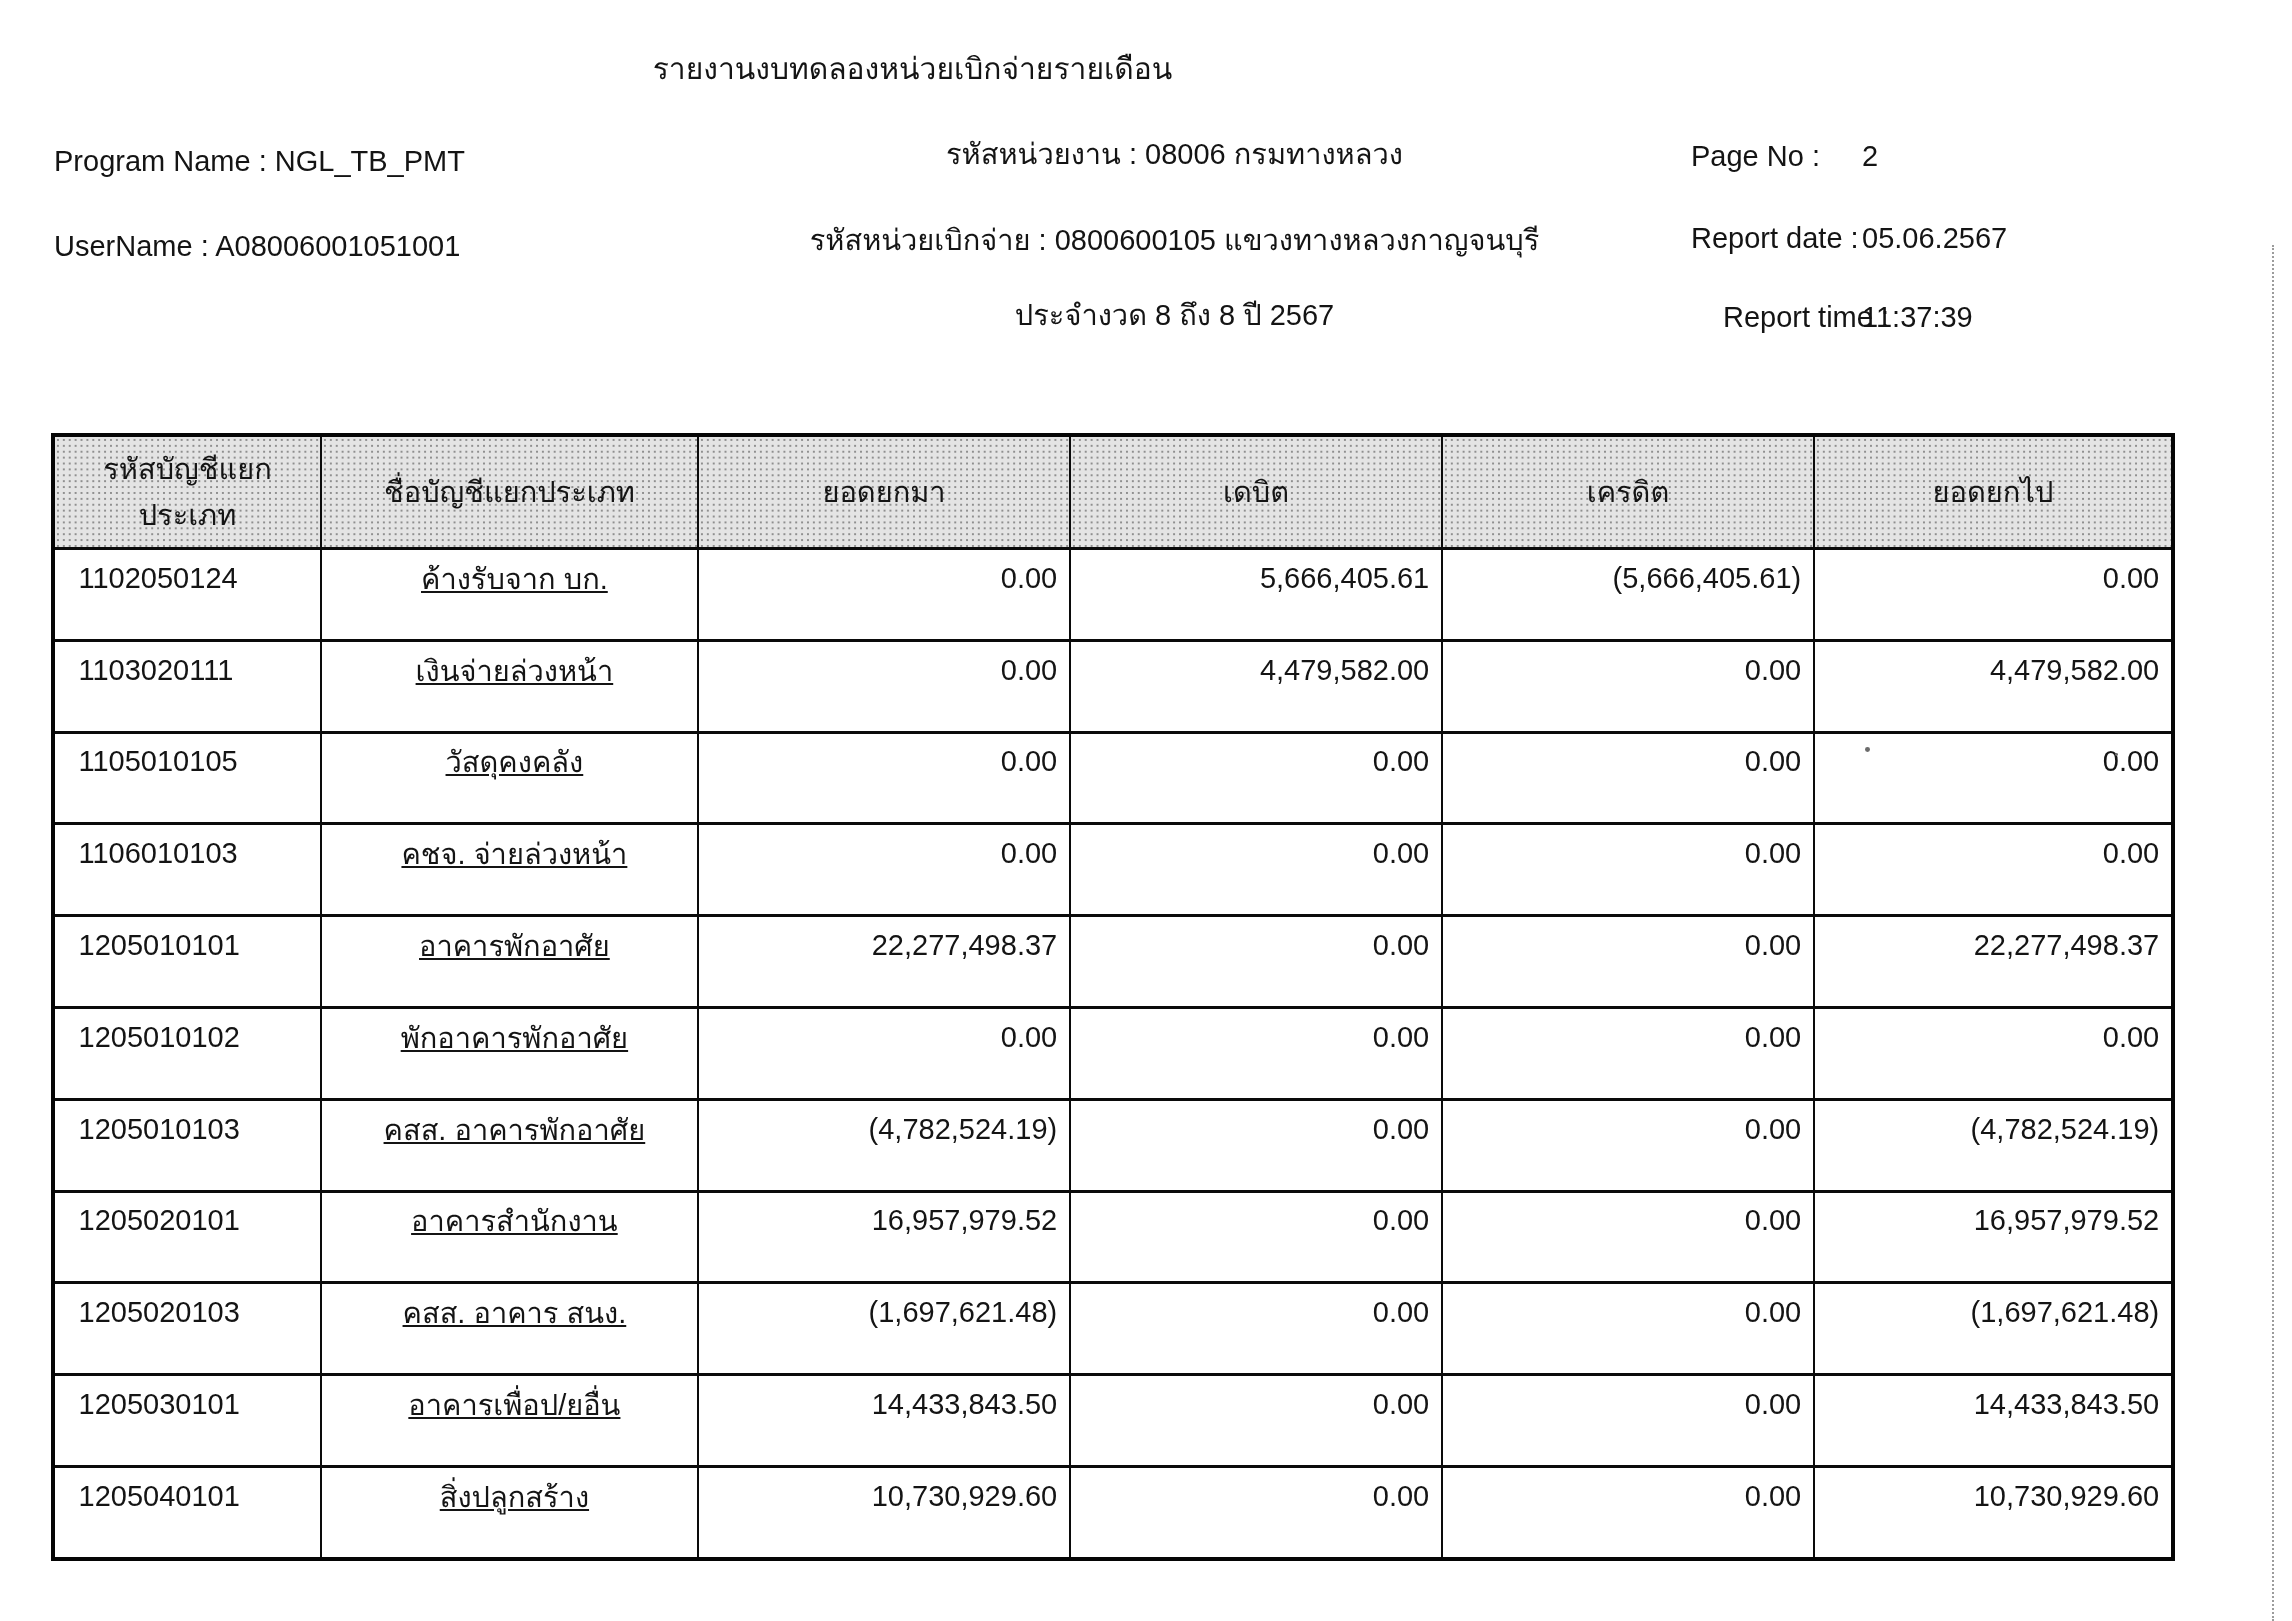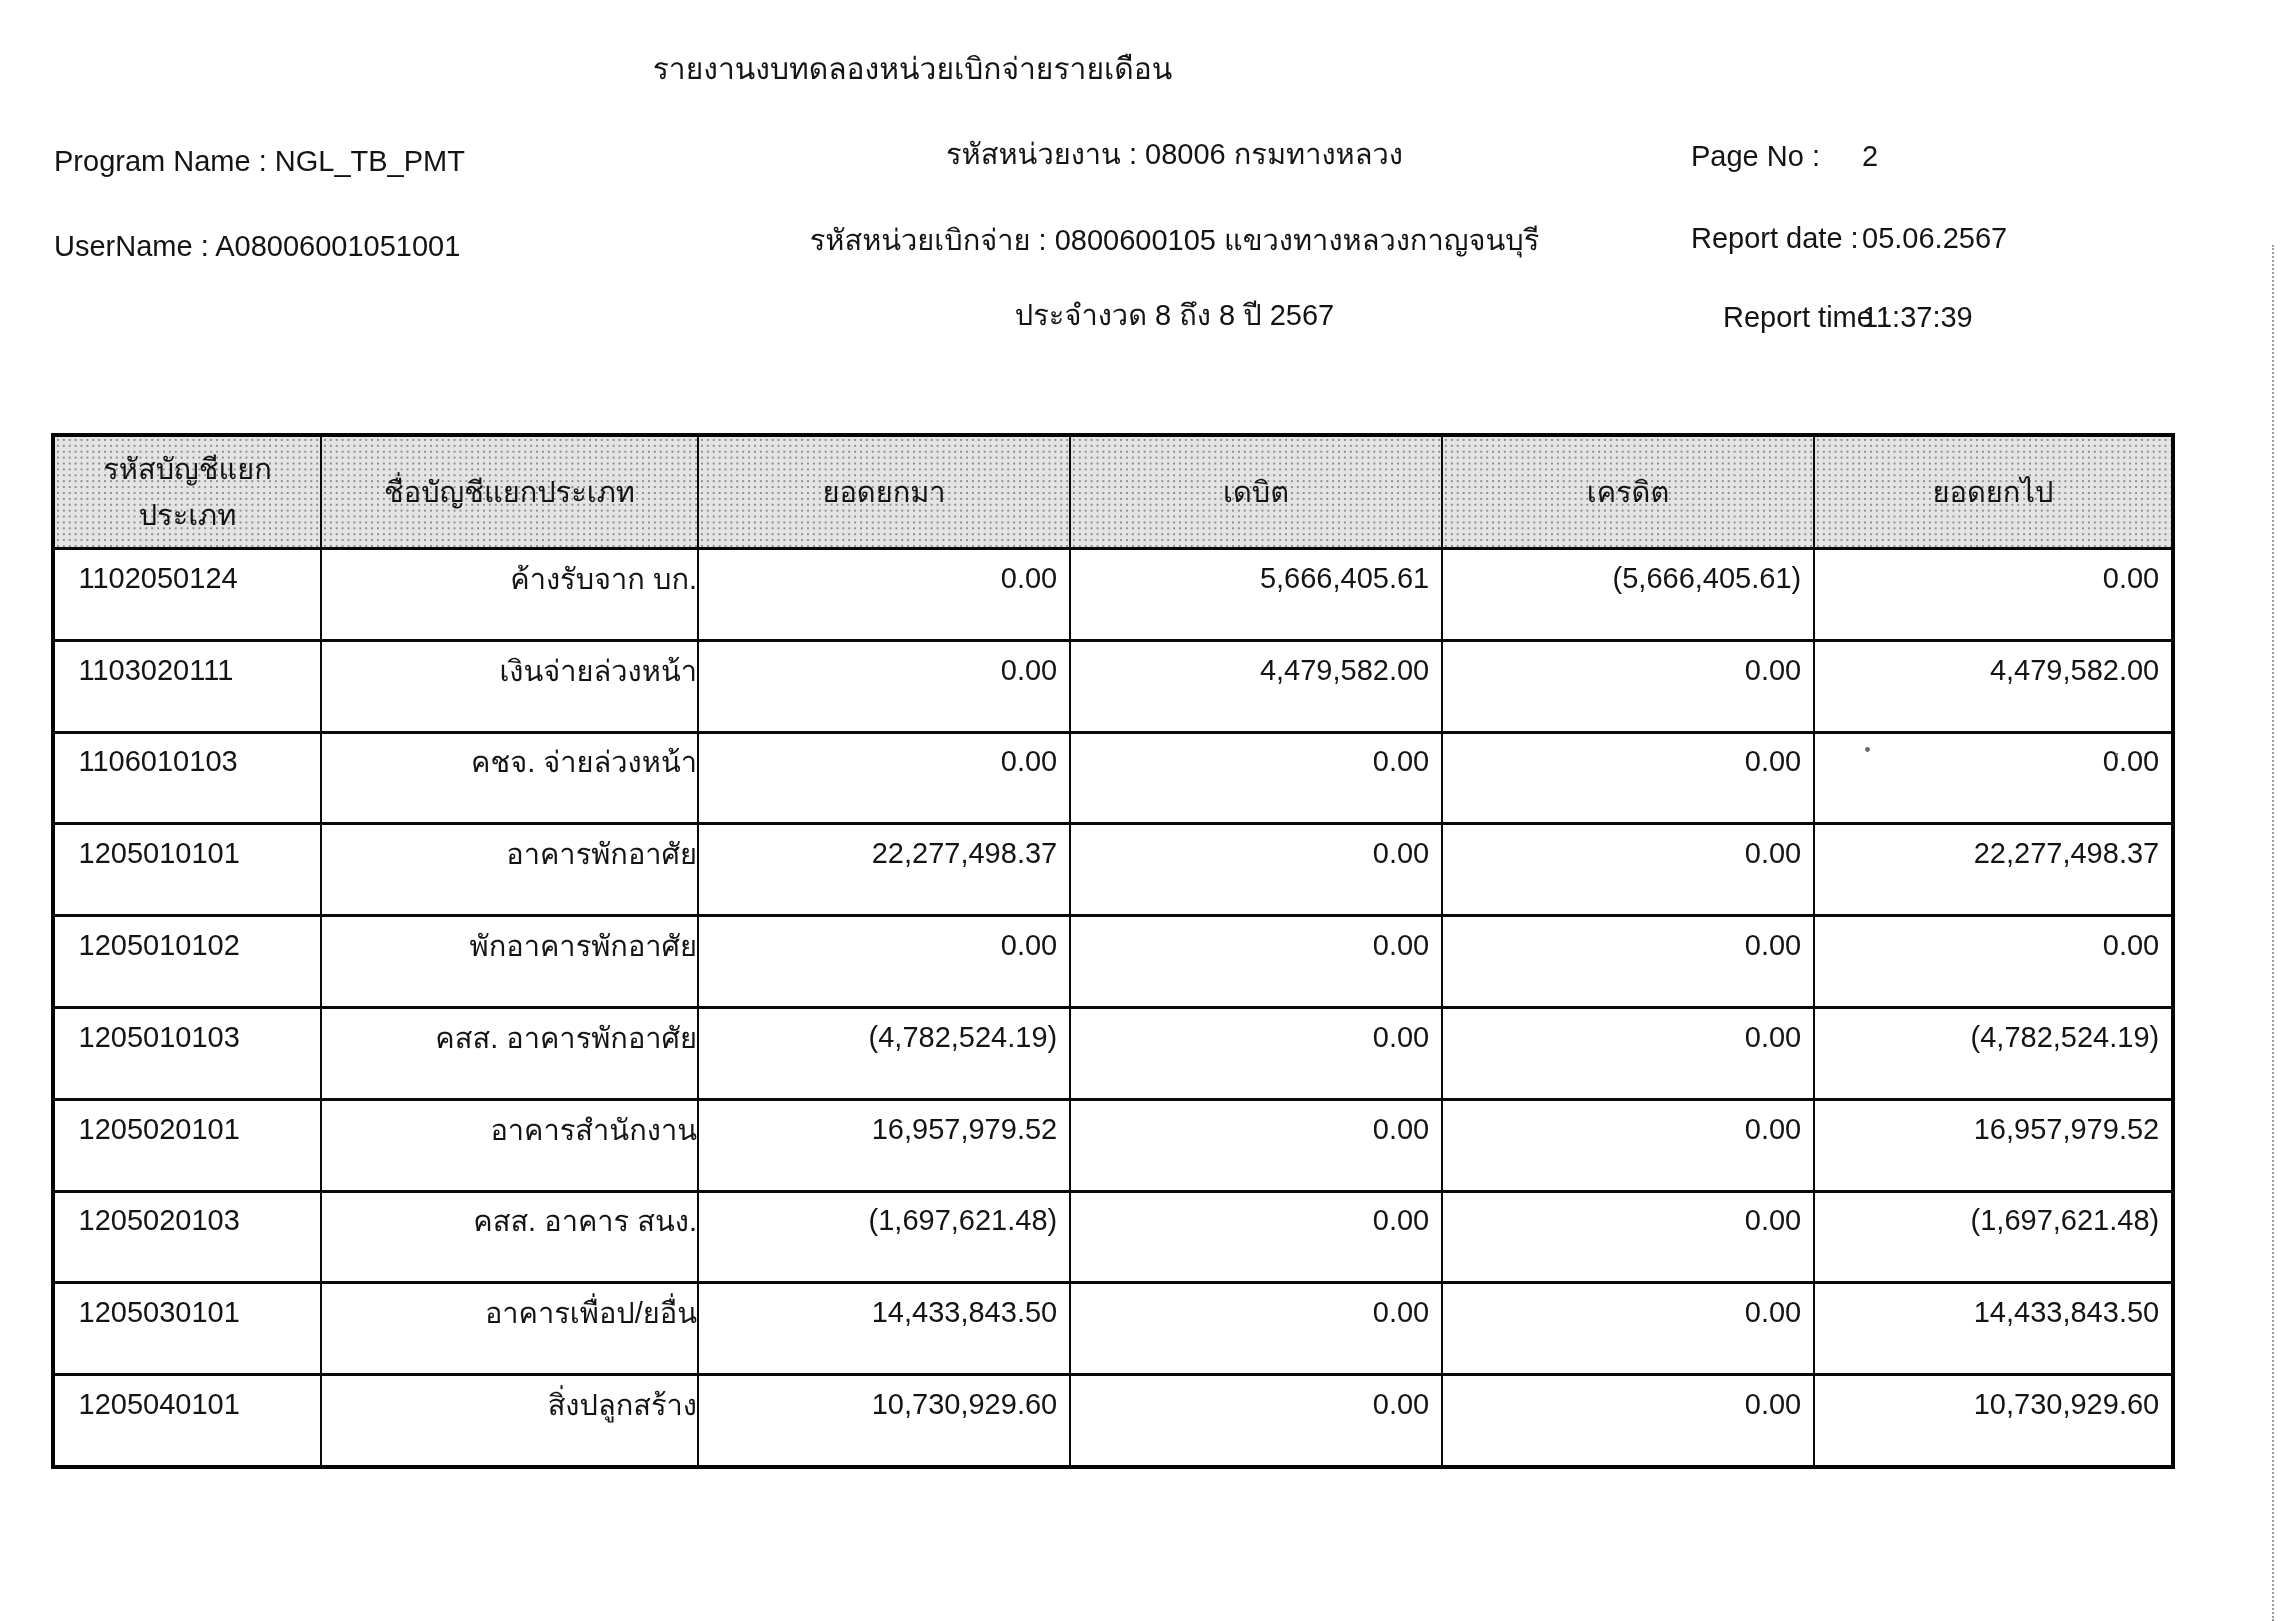--- a/index.html
+++ b/index.html
@@ -48,21 +48,21 @@
     border-bottom-width:3.9px;
   }
   table.tb td{
     height:77px;
     vertical-align:top;
     border-top-width:3.9px;
     background:#fff;
   }
   table.tb{border:4.9px solid #050505;}
   td.c-code{text-align:left;padding:11.8px 0 0 23.5px;}
-  td.c-name{text-align:right;padding:5.9px 0 0 9.8px;}
+  td.c-name{text-align:center;padding:5.9px 0 0 9.8px;text-decoration:underline;}
   td.c-num {text-align:right;padding:11.8px 11.8px 0 0;margin-left:45px;}
 
   
   .edge-artifact{
     position:absolute;top:245px;left:2272px;width:0;height:1376px;
     border-left:2px dotted #9c9c9c;
   }
   .speck{position:absolute;width:4.9px;height:4.9px;background:#6b6b6b;border-radius:50%;}
   .speck1{left:1865px;top:747px;}
   .speck2{left:2115px;top:753px;width:2.9px;height:2.9px;}
@@ -123,20 +123,28 @@
         </tr>
         <tr>
           <td class="c-code">1103020111</td>
           <td class="c-name">เงินจ่ายล่วงหน้า</td>
           <td class="c-num">0.00</td>
           <td class="c-num">4,479,582.00</td>
           <td class="c-num">0.00</td>
           <td class="c-num">4,479,582.00</td>
         </tr>
         <tr>
+          <td class="c-code">1105010105</td>
+          <td class="c-name">วัสดุคงคลัง</td>
+          <td class="c-num">0.00</td>
+          <td class="c-num">0.00</td>
+          <td class="c-num">0.00</td>
+          <td class="c-num">0.00</td>
+        </tr>
+        <tr>
           <td class="c-code">1106010103</td>
           <td class="c-name">คชจ. จ่ายล่วงหน้า</td>
           <td class="c-num">0.00</td>
           <td class="c-num">0.00</td>
           <td class="c-num">0.00</td>
           <td class="c-num">0.00</td>
         </tr>
         <tr>
           <td class="c-code">1205010101</td>
           <td class="c-name">อาคารพักอาศัย</td>

